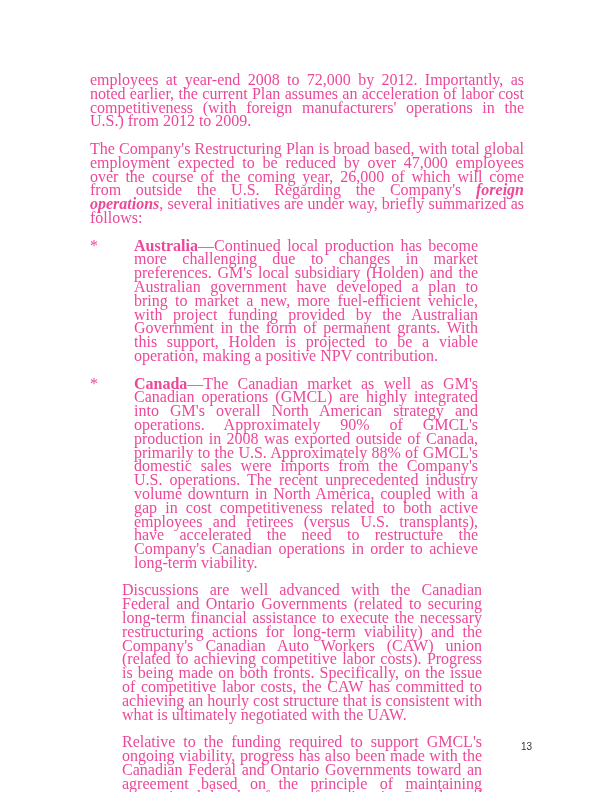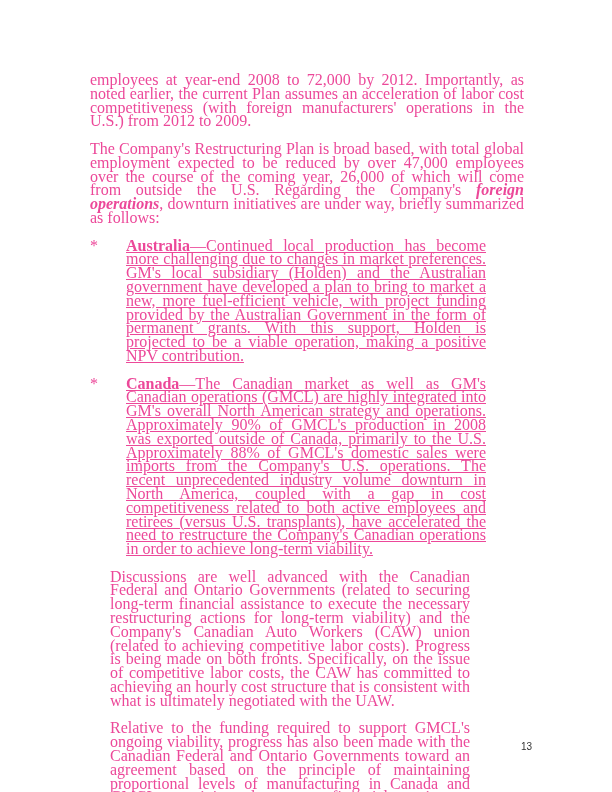--- a/index.html
+++ b/index.html
@@ -4,36 +4,36 @@
 <style>
   html, body { margin: 0; padding: 0; background: #ffffff; }
   body { width: 612px; height: 792px; position: relative; overflow: hidden; }
   .page {
     position: absolute; left: 90px; top: 73px; width: 434px;
     font-family: "Liberation Serif", serif; font-size: 16px; line-height: 13.8px; color: #ec4899;
   }
   p { margin: 0 0 13.8px 0; text-align: justify; }
   .bullet { position: relative; padding-left: 36px; width: 360px; margin-bottom: 13.8px; }
   .bullet .star { position: absolute; left: 0; top: 0; }
-  .bullet p { margin: 0; text-decoration: underline; }
-  .sub { margin-left: 20px; width: 360px; }
+  .bullet p { margin: 8px; }
+  .sub { margin-left: 32px; width: 360px; }
   b { font-weight: bold; }
   .bi { font-weight: bold; font-style: italic; }
   .pagenum {
     position: absolute; left: 521px; top: 741px;
     font-family: "Liberation Sans", sans-serif; font-size: 10px; color: #333;
   }
 </style>
 </head>
 <body>
 
 <div class="page">
   <p>employees at year-end 2008 to 72,000 by 2012.  Importantly, as noted earlier, the current Plan assumes an acceleration of labor cost competitiveness (with foreign manufacturers' operations in the U.S.) from 2012 to 2009.</p>
 
-  <p><span>The Company's Restructuring Plan is broad based, with total global employment expected to be reduced by over 47,000 employees over the course of the coming year, 26,000 of which will come from outside the U.S.  Regarding the Company's </span><span class="bi">foreign operations</span><span>, downturn initiatives are under way, briefly summarized as follows:</span></p>
+  <p><span>The Company's Restructuring Plan is broad based, with total global employment expected to be reduced by over 47,000 employees over the course of the coming year, 26,000 of which will come from outside the U.S.  Regarding the Company's </span><span class="bi">foreign operations</span><span>, several initiatives are under way, briefly summarized as follows:</span></p>
 
   <div class="bullet">
     <span class="star">*</span>
     <p><b>Australia</b><span>—Continued local production has become more challenging due to changes in market preferences.   GM's local subsidiary (Holden) and the Australian government have developed a plan to bring to market a new, more fuel-efficient vehicle, with project funding provided by the Australian Government in the form of permanent grants.  With this support, Holden is projected to be a viable operation, making a positive NPV contribution.</span></p>
   </div>
 
   <div class="bullet">
     <span class="star">*</span>
     <p><b>Canada</b><span>—The Canadian market as well as GM's Canadian operations (GMCL) are highly integrated into GM's overall North American strategy and operations.  Approximately 90% of GMCL's production in 2008 was exported outside of Canada, primarily to the U.S.  Approximately 88% of GMCL's domestic sales were imports from the Company's U.S. operations.  The recent unprecedented industry volume downturn in North America, coupled with a gap in cost competitiveness related to both active employees and retirees (versus U.S. transplants), have accelerated the need to restructure the Company's Canadian operations in order to achieve long-term viability.</span></p>
   </div>

